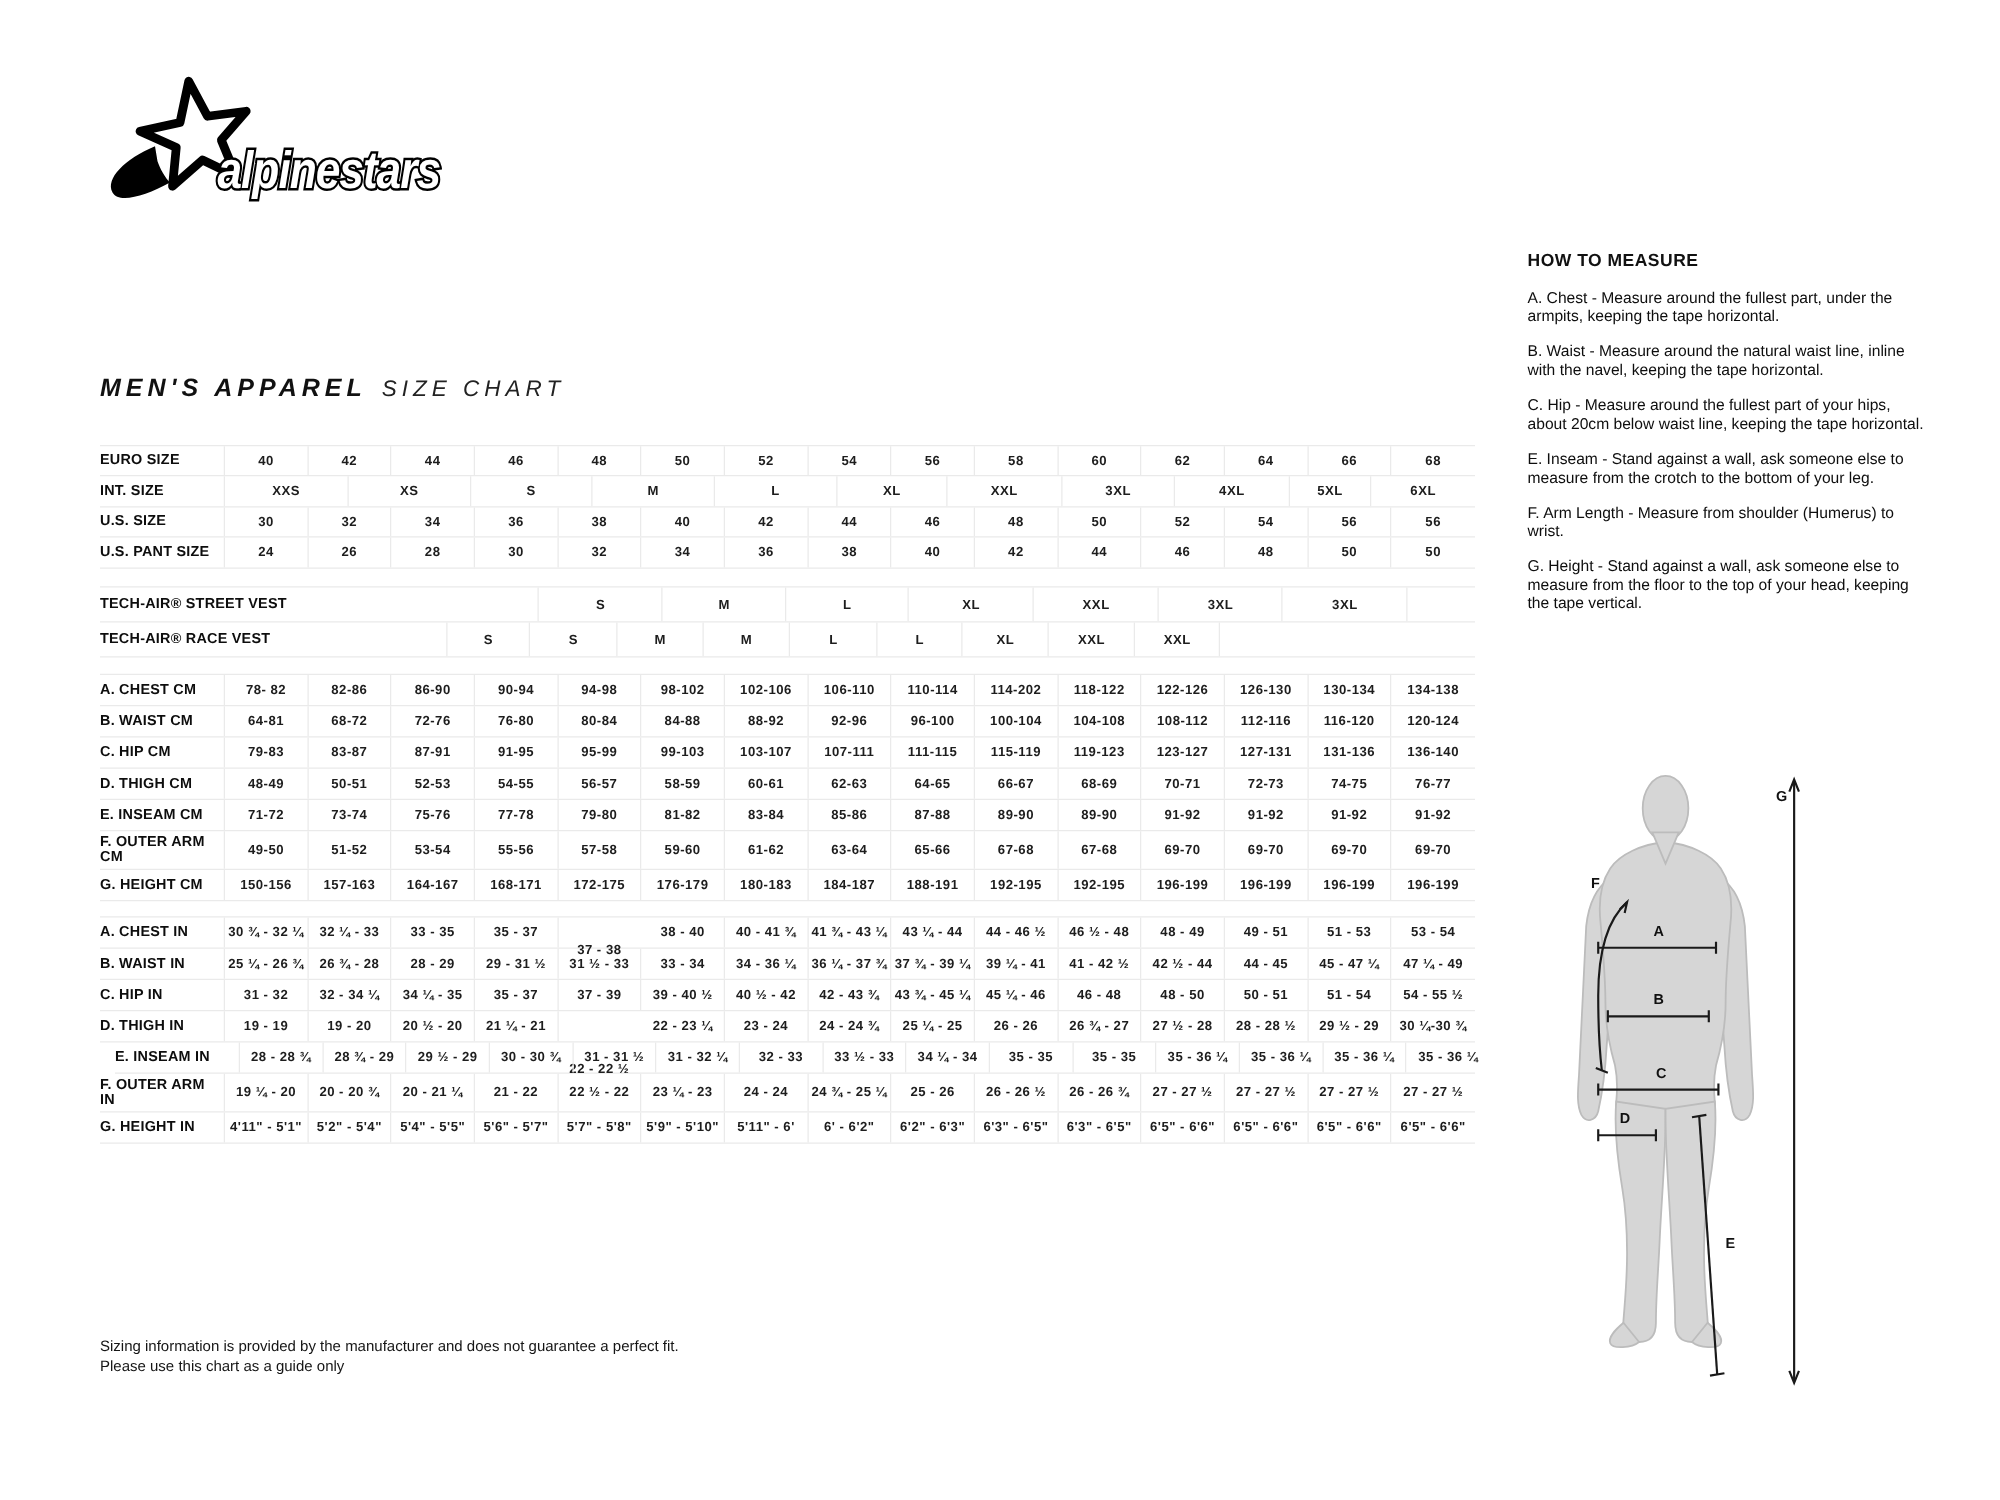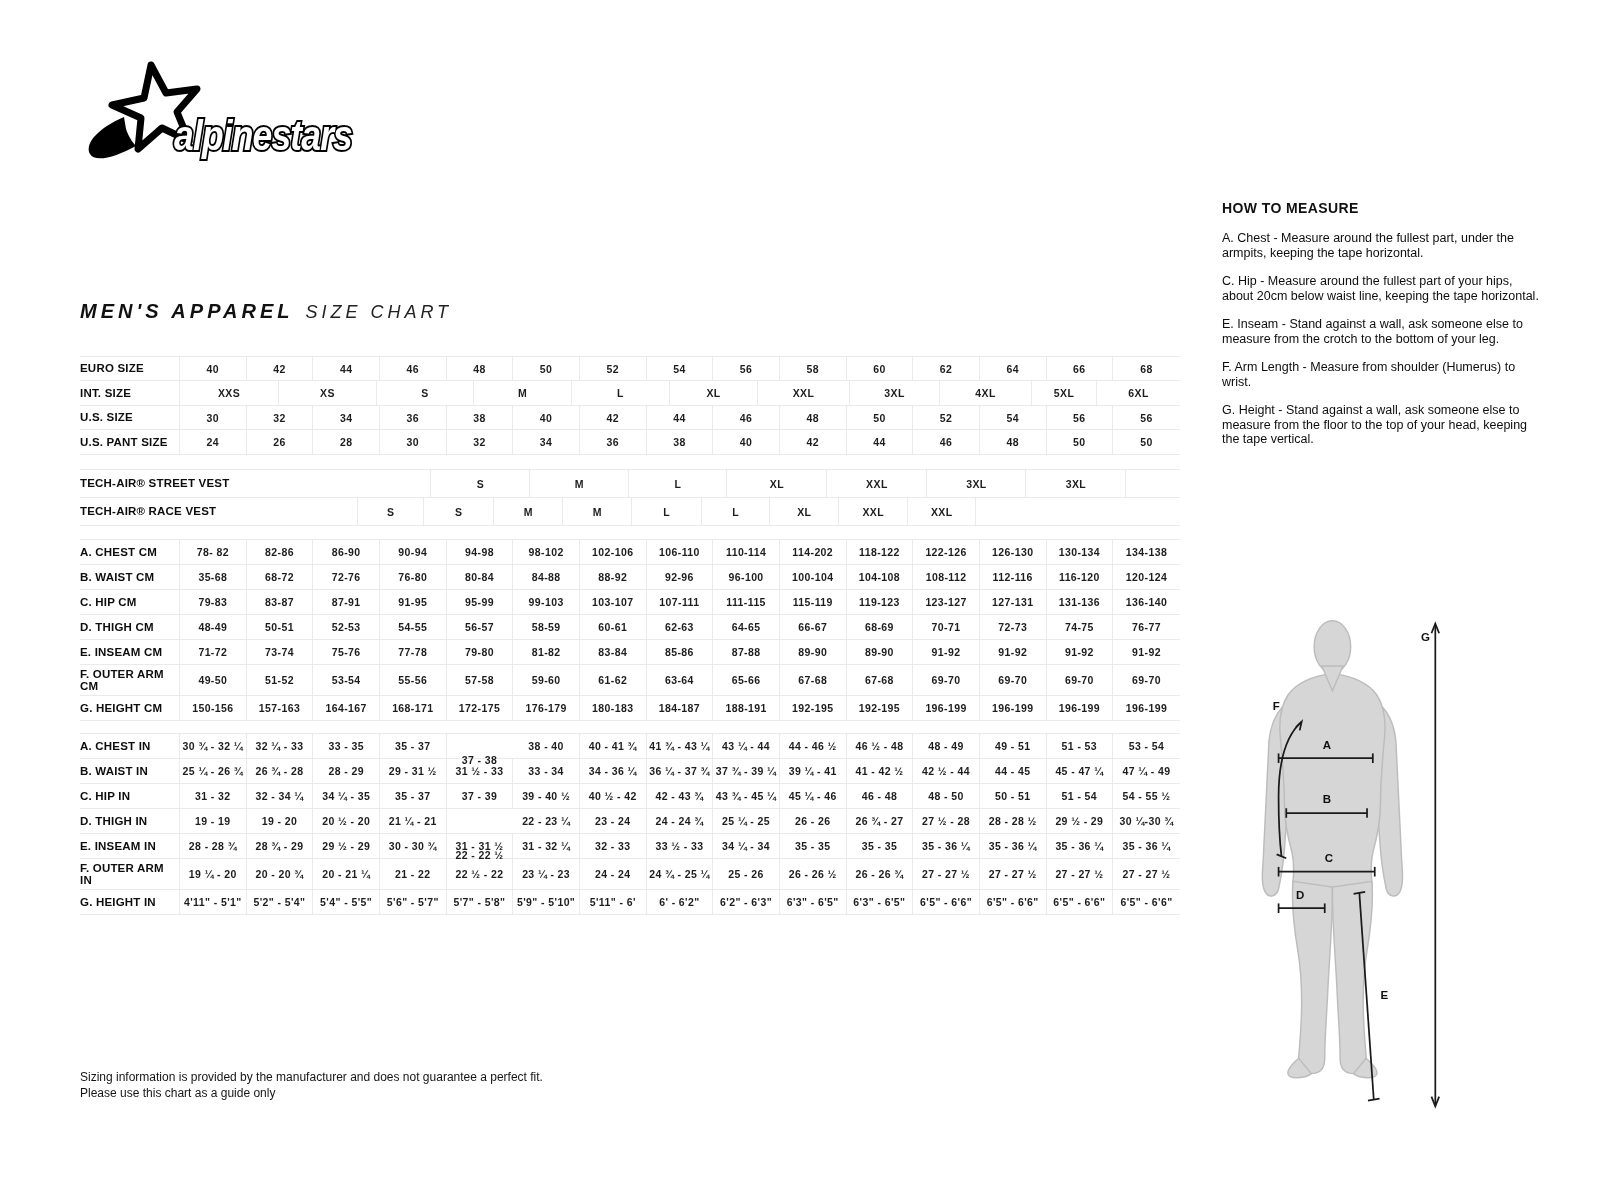--- a/index.html
+++ b/index.html
@@ -159,21 +159,21 @@
       <div class="tcell" style="width: 66.6667px;">110-114</div>
       <div class="tcell" style="width: 66.6667px;">114-202</div>
       <div class="tcell" style="width: 66.6667px;">118-122</div>
       <div class="tcell" style="width: 66.6667px;">122-126</div>
       <div class="tcell" style="width: 66.6667px;">126-130</div>
       <div class="tcell" style="width: 66.6667px;">130-134</div>
       <div class="tcell" style="width: 66.6667px;">134-138</div>
     </div>
     <div class="trow" style="height: 24px;">
       <div class="tlabel">B. WAIST CM</div>
-      <div class="tcell" style="width: 66.6667px;">35-68</div>
+      <div class="tcell" style="width: 66.6667px;">64-81</div>
       <div class="tcell" style="width: 66.6667px;">68-72</div>
       <div class="tcell" style="width: 66.6667px;">72-76</div>
       <div class="tcell" style="width: 66.6667px;">76-80</div>
       <div class="tcell" style="width: 66.6667px;">80-84</div>
       <div class="tcell" style="width: 66.6667px;">84-88</div>
       <div class="tcell" style="width: 66.6667px;">88-92</div>
       <div class="tcell" style="width: 66.6667px;">92-96</div>
       <div class="tcell" style="width: 66.6667px;">96-100</div>
       <div class="tcell" style="width: 66.6667px;">100-104</div>
       <div class="tcell" style="width: 66.6667px;">104-108</div>
@@ -337,21 +337,21 @@
       <div class="tcell" style="width: 66.6667px;">23  - 24</div>
       <div class="tcell" style="width: 66.6667px;">24  - 24 ¾</div>
       <div class="tcell" style="width: 66.6667px;">25 ¼ - 25</div>
       <div class="tcell" style="width: 66.6667px;">26 - 26</div>
       <div class="tcell" style="width: 66.6667px;">26 ¾ - 27</div>
       <div class="tcell" style="width: 66.6667px;">27 ½ - 28</div>
       <div class="tcell" style="width: 66.6667px;">28  - 28 ½</div>
       <div class="tcell" style="width: 66.6667px;">29 ½ - 29</div>
       <div class="tcell" style="width: 66.6667px;">30 ¼-30 ¾</div>
     </div>
-    <div class="trow" style="height: 24px;">
+    <div class="trow" style="height: 24px; margin-left: 12px;">
       <div class="tlabel">E. INSEAM IN</div>
       <div class="tcell" style="width: 66.6667px;">28 - 28 ¾</div>
       <div class="tcell" style="width: 66.6667px;">28 ¾ - 29</div>
       <div class="tcell" style="width: 66.6667px;">29 ½ - 29</div>
       <div class="tcell" style="width: 66.6667px;">30  - 30 ¾</div>
       <div class="tcell" style="width: 66.6667px;">31  - 31 ½</div>
       <div class="tcell" style="width: 66.6667px;">31  - 32 ¼</div>
       <div class="tcell" style="width: 66.6667px;">32  - 33</div>
       <div class="tcell" style="width: 66.6667px;">33 ½ - 33</div>
       <div class="tcell" style="width: 66.6667px;">34 ¼ - 34</div>
@@ -396,20 +396,21 @@
       <div class="tcell" style="width: 66.6667px;">6'5" - 6'6"</div>
       <div class="tcell" style="width: 66.6667px;">6'5" - 6'6"</div>
       <div class="tcell" style="width: 66.6667px;">6'5" - 6'6"</div>
       <div class="tcell" style="width: 66.6667px;">6'5" - 6'6"</div>
     </div>
   </div>
 
 <div class="measure">
   <h3>HOW TO MEASURE</h3>
   <p>A. Chest - Measure around the fullest part, under the armpits, keeping the tape horizontal.</p>
+  <p>B. Waist - Measure around the natural waist line, inline with the navel, keeping the tape horizontal.</p>
   <p>C. Hip - Measure around the fullest part of your hips, about 20cm below waist line, keeping the tape horizontal.</p>
   <p>E. Inseam - Stand against a wall, ask someone else to measure from the crotch to the bottom of your leg.</p>
   <p>F. Arm Length - Measure from shoulder (Humerus) to wrist.</p>
   <p>G. Height - Stand against a wall, ask someone else to measure from the floor to the top of your head, keeping the tape vertical.</p>
 </div>
 
 <div class="diagram">
   <svg width="218" height="500" viewBox="0 0 218 520">
     <g fill="#d6d6d6" stroke="#bcbcbc" stroke-width="1.5">
 

